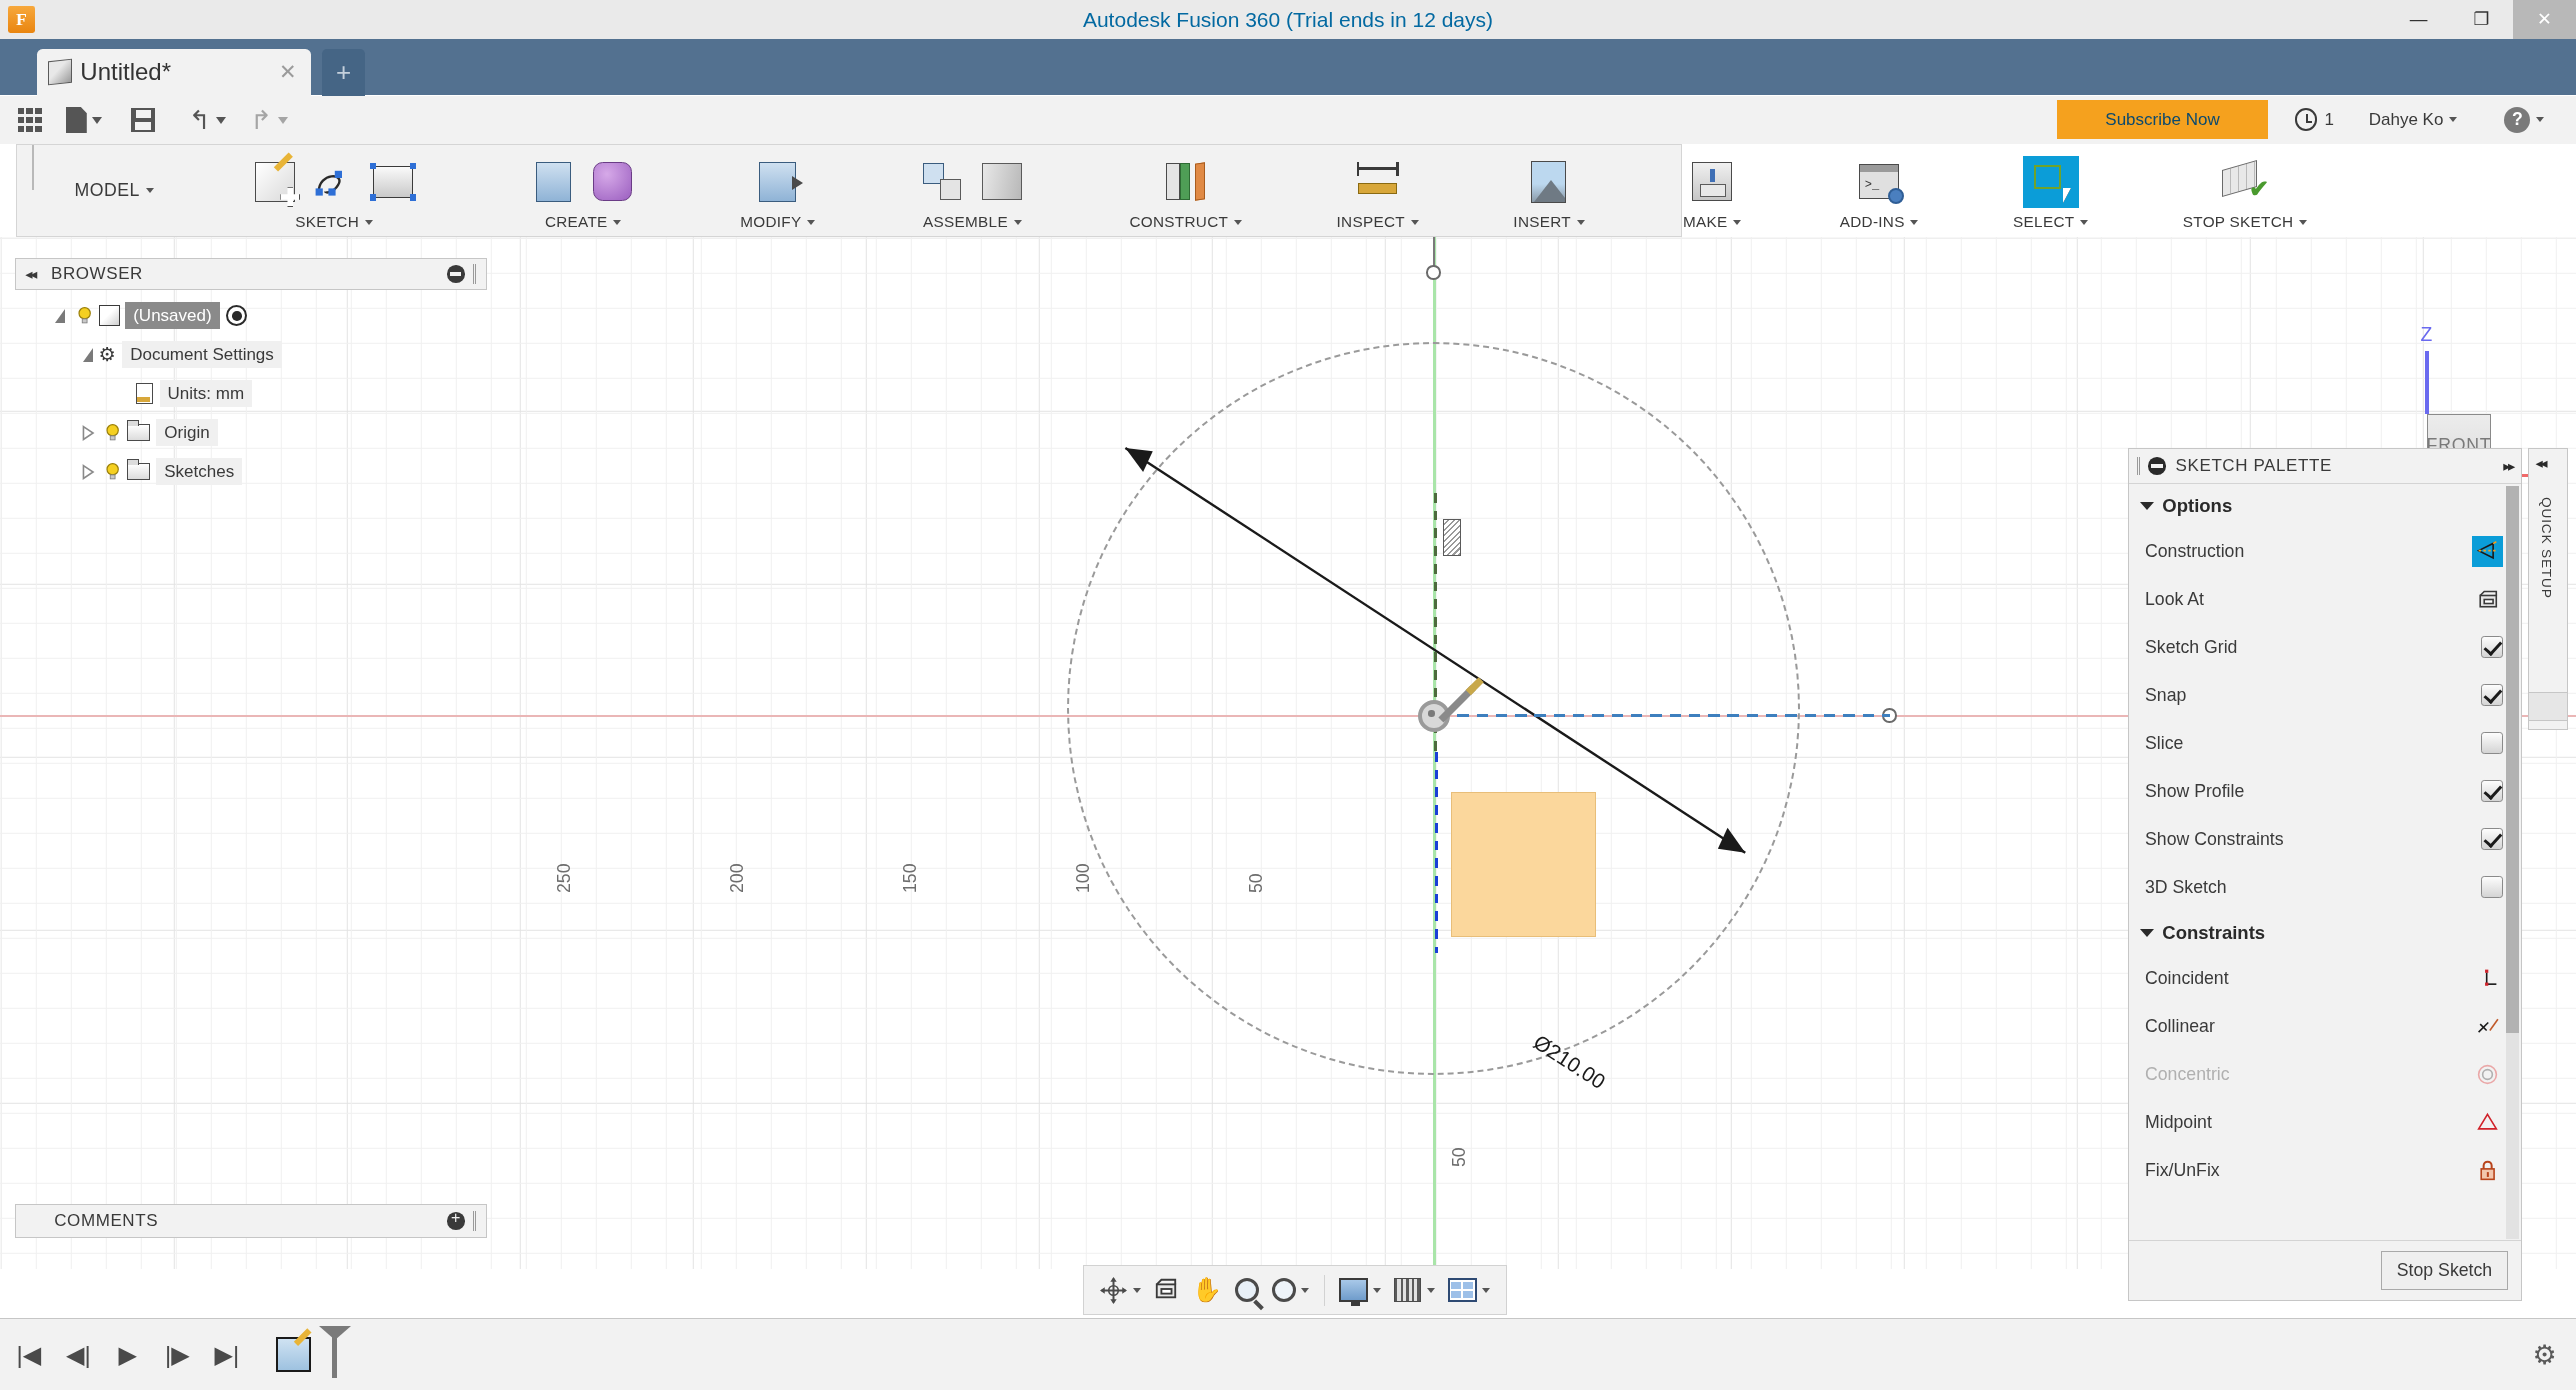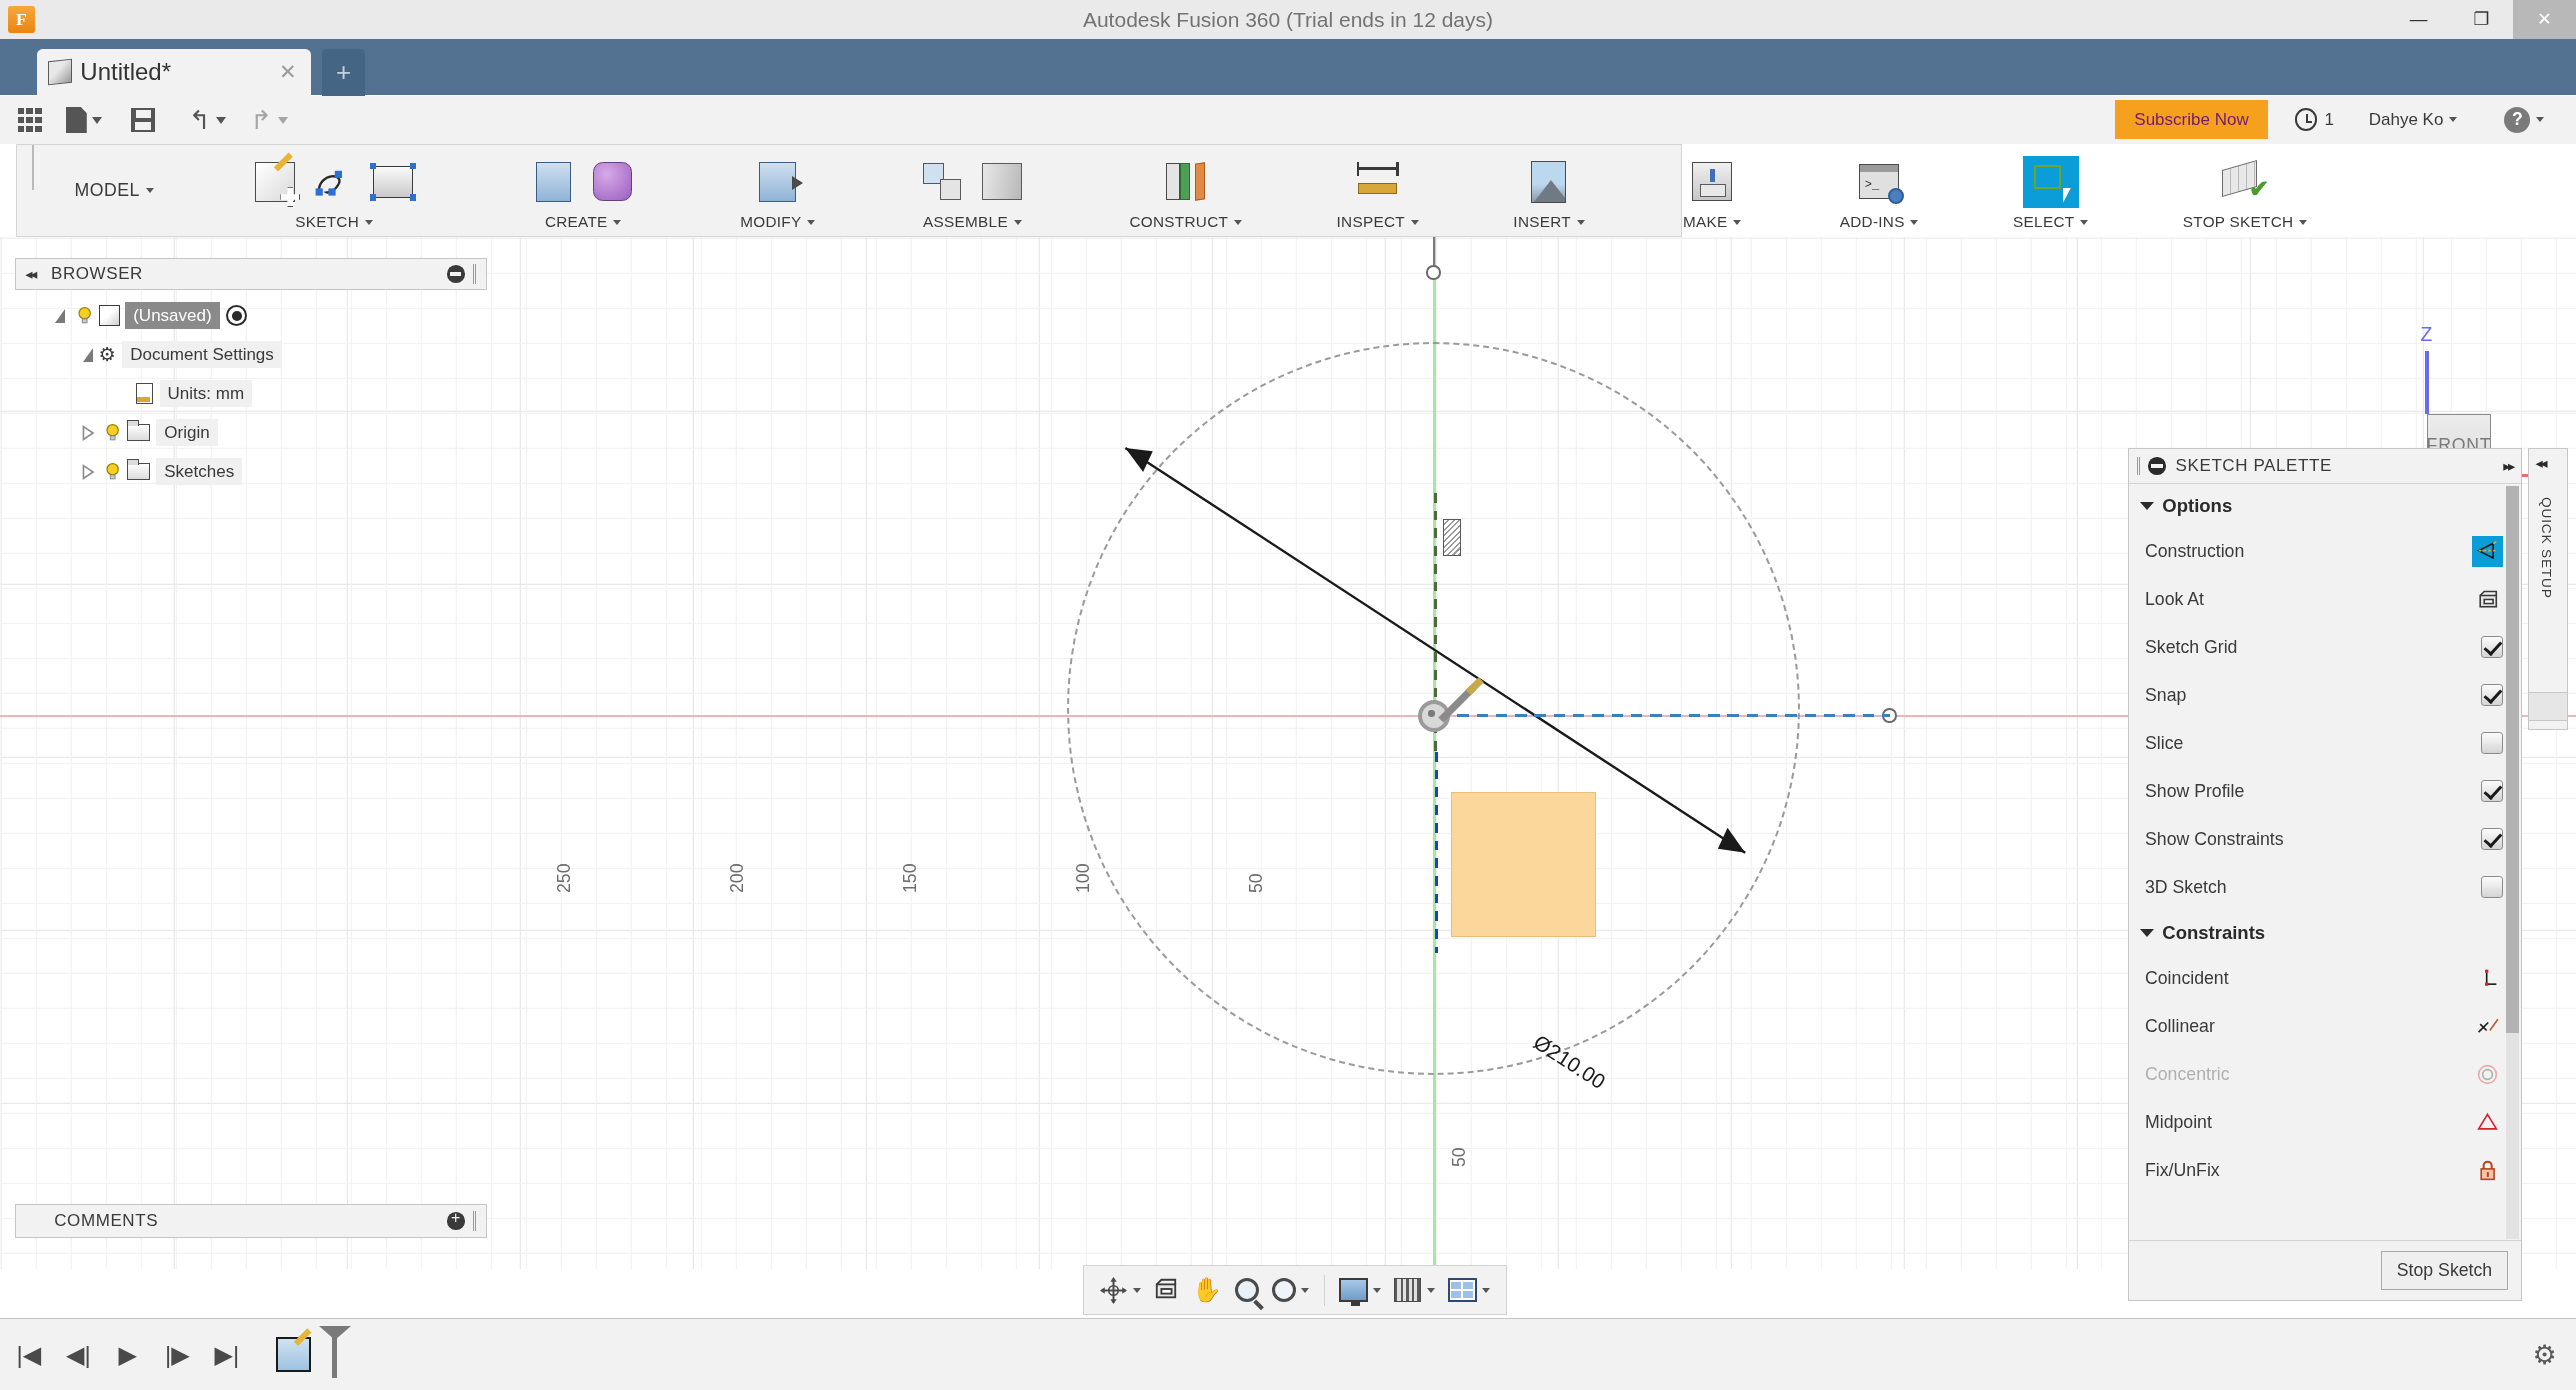--- a/index.html
+++ b/index.html
@@ -18,21 +18,21 @@
   }
   .app-logo {
     width: 27px; height: 27px; margin-left: 8px;
     background: linear-gradient(#f7a83c, #e98510);
     border-radius: 2.4px; color: #fff; font-weight: bold; font-size: 17.7px;
     display: flex; align-items: center; justify-content: center;
     font-family: "Liberation Serif", serif;
   }
   .title-text {
     position: absolute; left: 0; right: 0; text-align: center;
-    font-size: 21px; color: #737373;
+    font-size: 21px; color: #0369a1;
   }
   .win-btns { position: absolute; right: 0; top: 0; height: 39px; display: flex; }
   .win-btn {
     width: 63px; height: 39px; display: flex; align-items: center; justify-content: center;
     color: #333; font-size: 17.7px;
   }
   .win-btn.close { background: #b8b8b8; color: #fff; }
 
   
   .tabstrip {
@@ -80,22 +80,22 @@
     width: 21px; height: 26px; background: #555;
     clip-path: polygon(0 0, 72% 0, 100% 24%, 100% 100%, 0 100%);
   }
   .save-ico { width: 24px; height: 24px; background: #555; position: relative; }
   .save-ico::before { content:""; position:absolute; left:4.8px; top:1.6px; width:14.5px; height:8.9px; background:#f2f2f2; }
   .save-ico::after  { content:""; position:absolute; left:4px; bottom:1.6px; width:16px; height:8px; background:#f2f2f2; }
   .undo-ico, .redo-ico { font-size: 26px; line-height: 24px; }
   .undo-ico { color:#555; } .redo-ico { color:#a5a5a5; }
 
   .subscribe {
-    position: absolute; right: 308px; top: 100px; width: 153px; height: 39px;
-    background: #f5a11e; color: #701a75; font-size: 17px;
+    position: absolute; right: 308px; top: 100px; width: 211px; height: 39px;
+    background: #f5a11e; color: #0c4a6e; font-size: 17px;
     display: flex; align-items: center; justify-content: center;
   }
   .job-status {
     position: absolute; right: 242px; top: 100px; height: 39px;
     display: flex; align-items: center; gap: 7.2px; font-size: 17px; color: #3a3a3a;
   }
   .clock-ico {
     width: 22.5px; height: 22.5px; border: 2.4px solid #3a3a3a; border-radius: 50%; position: relative;
   }
   .clock-ico::before { content:""; position:absolute; left:8.9px; top:4px; width:2.4px; height:8px; background:#3a3a3a; }

